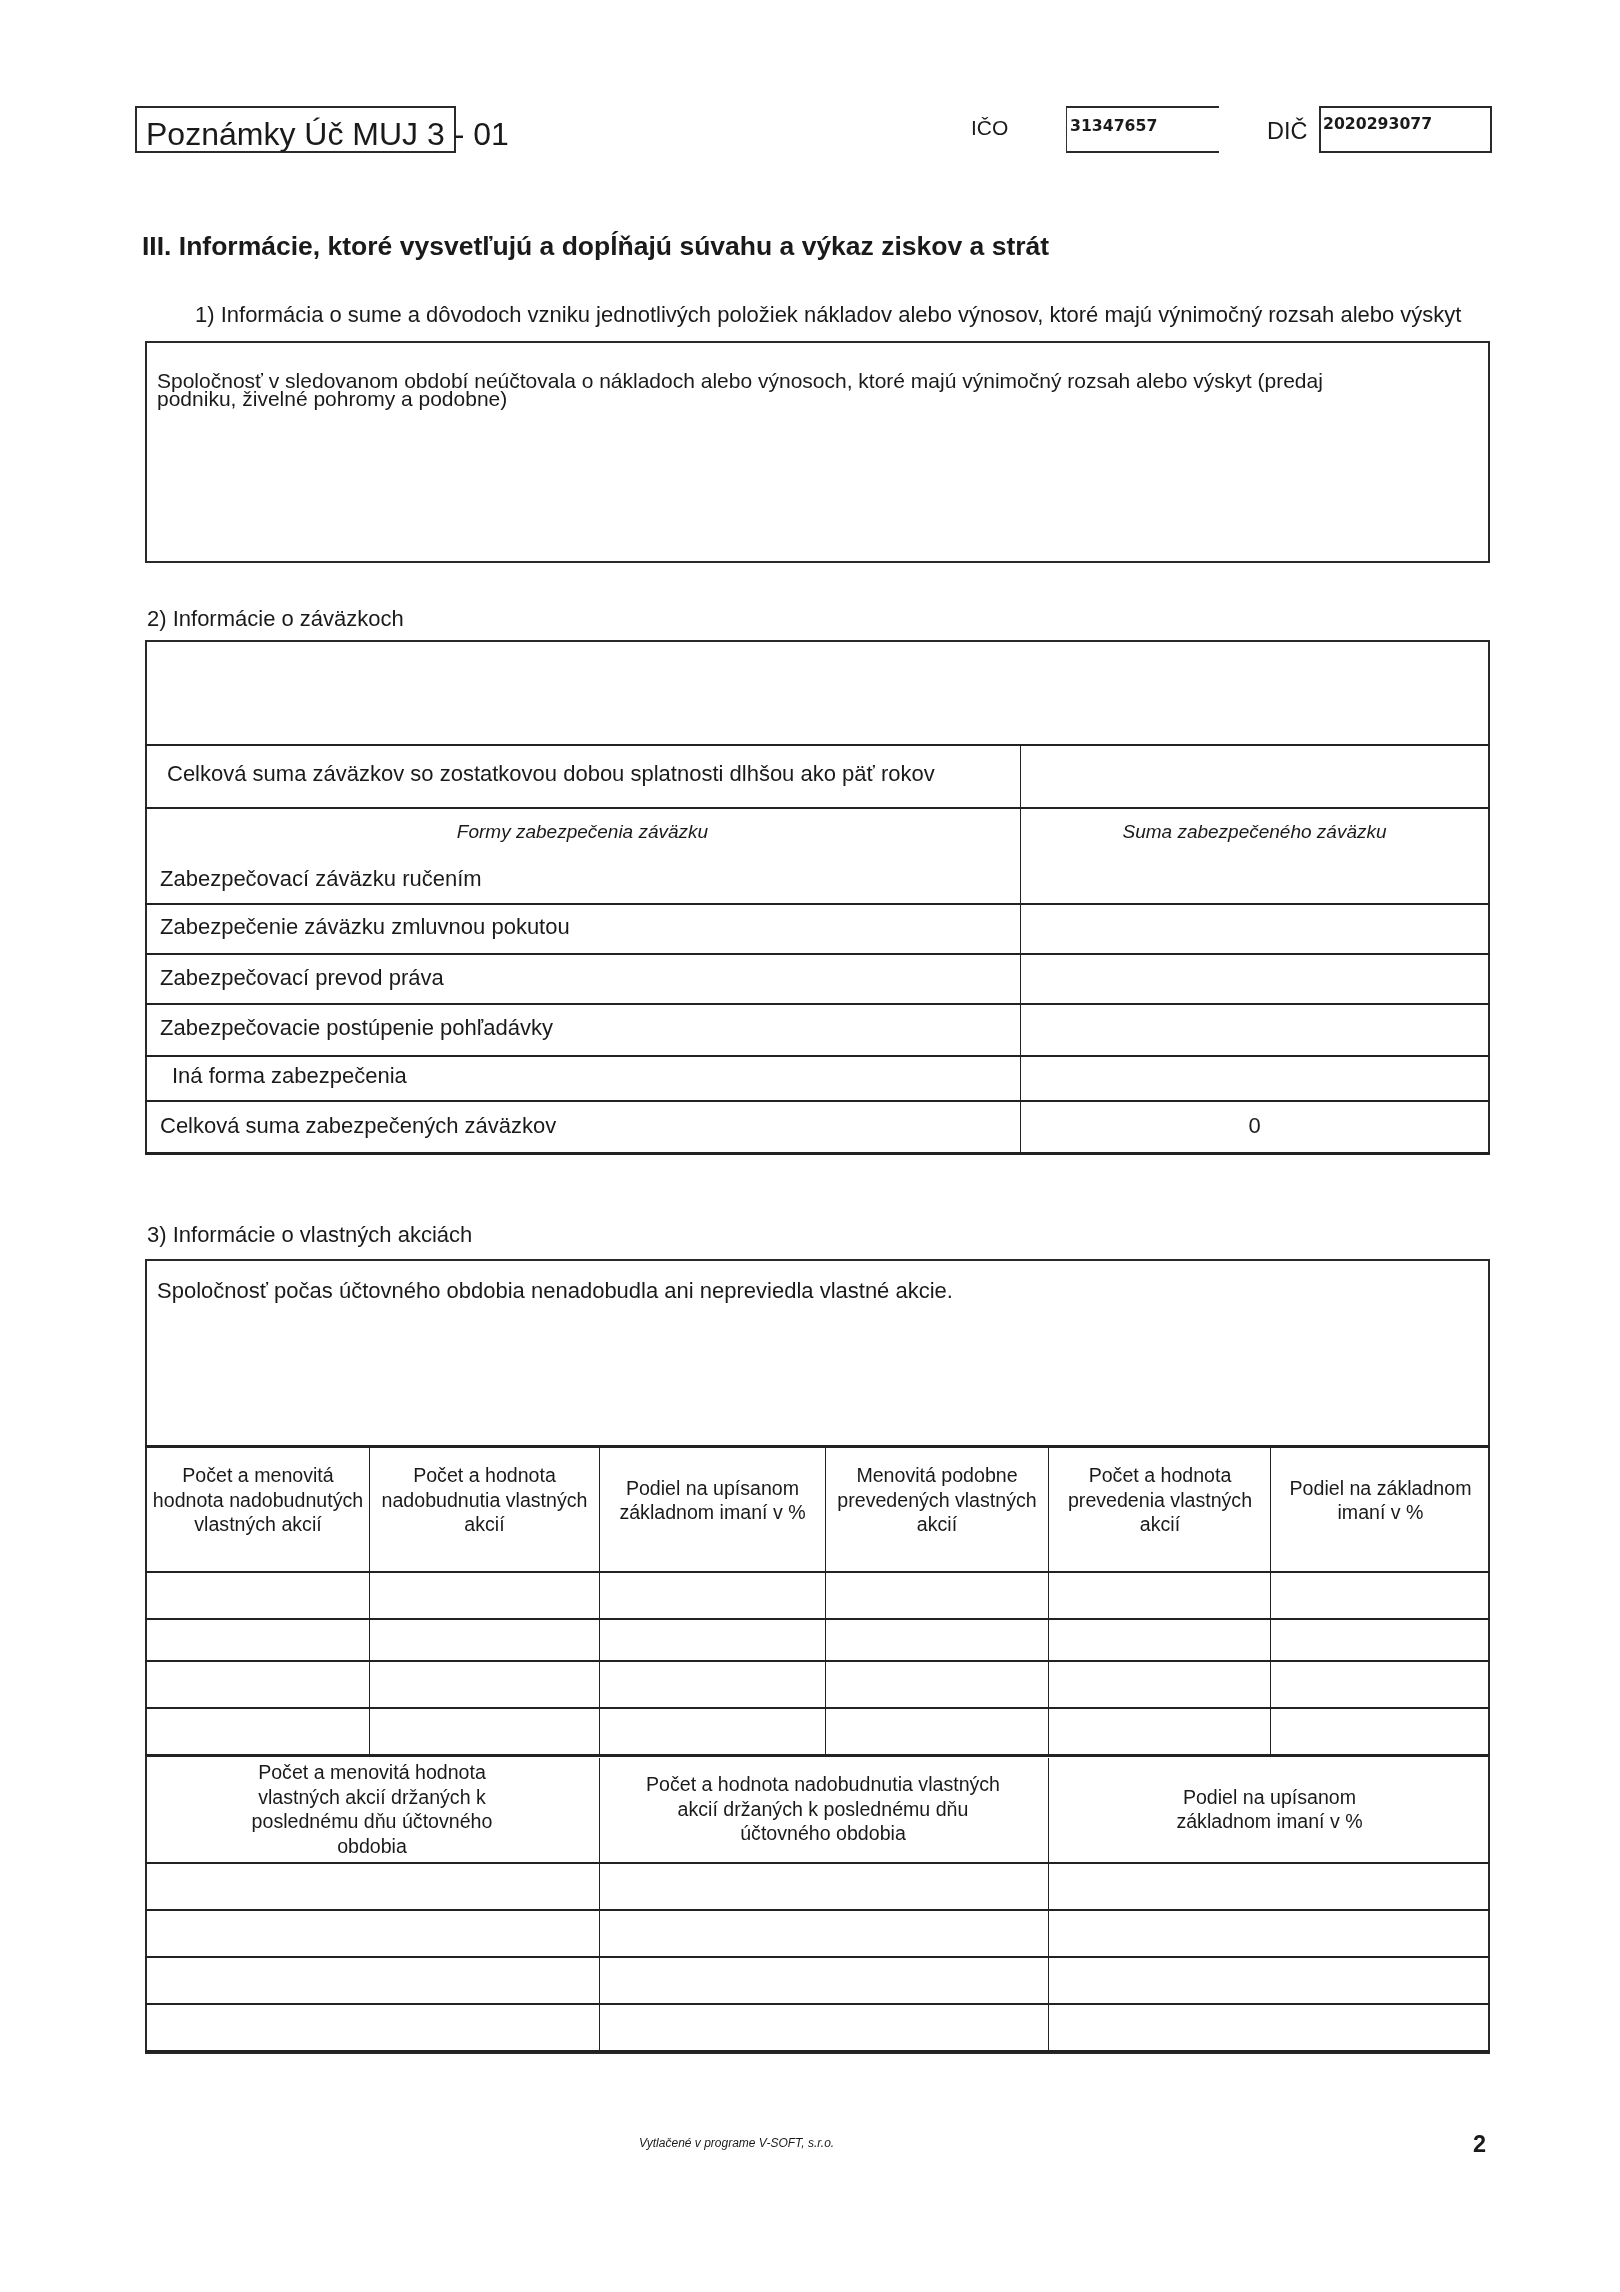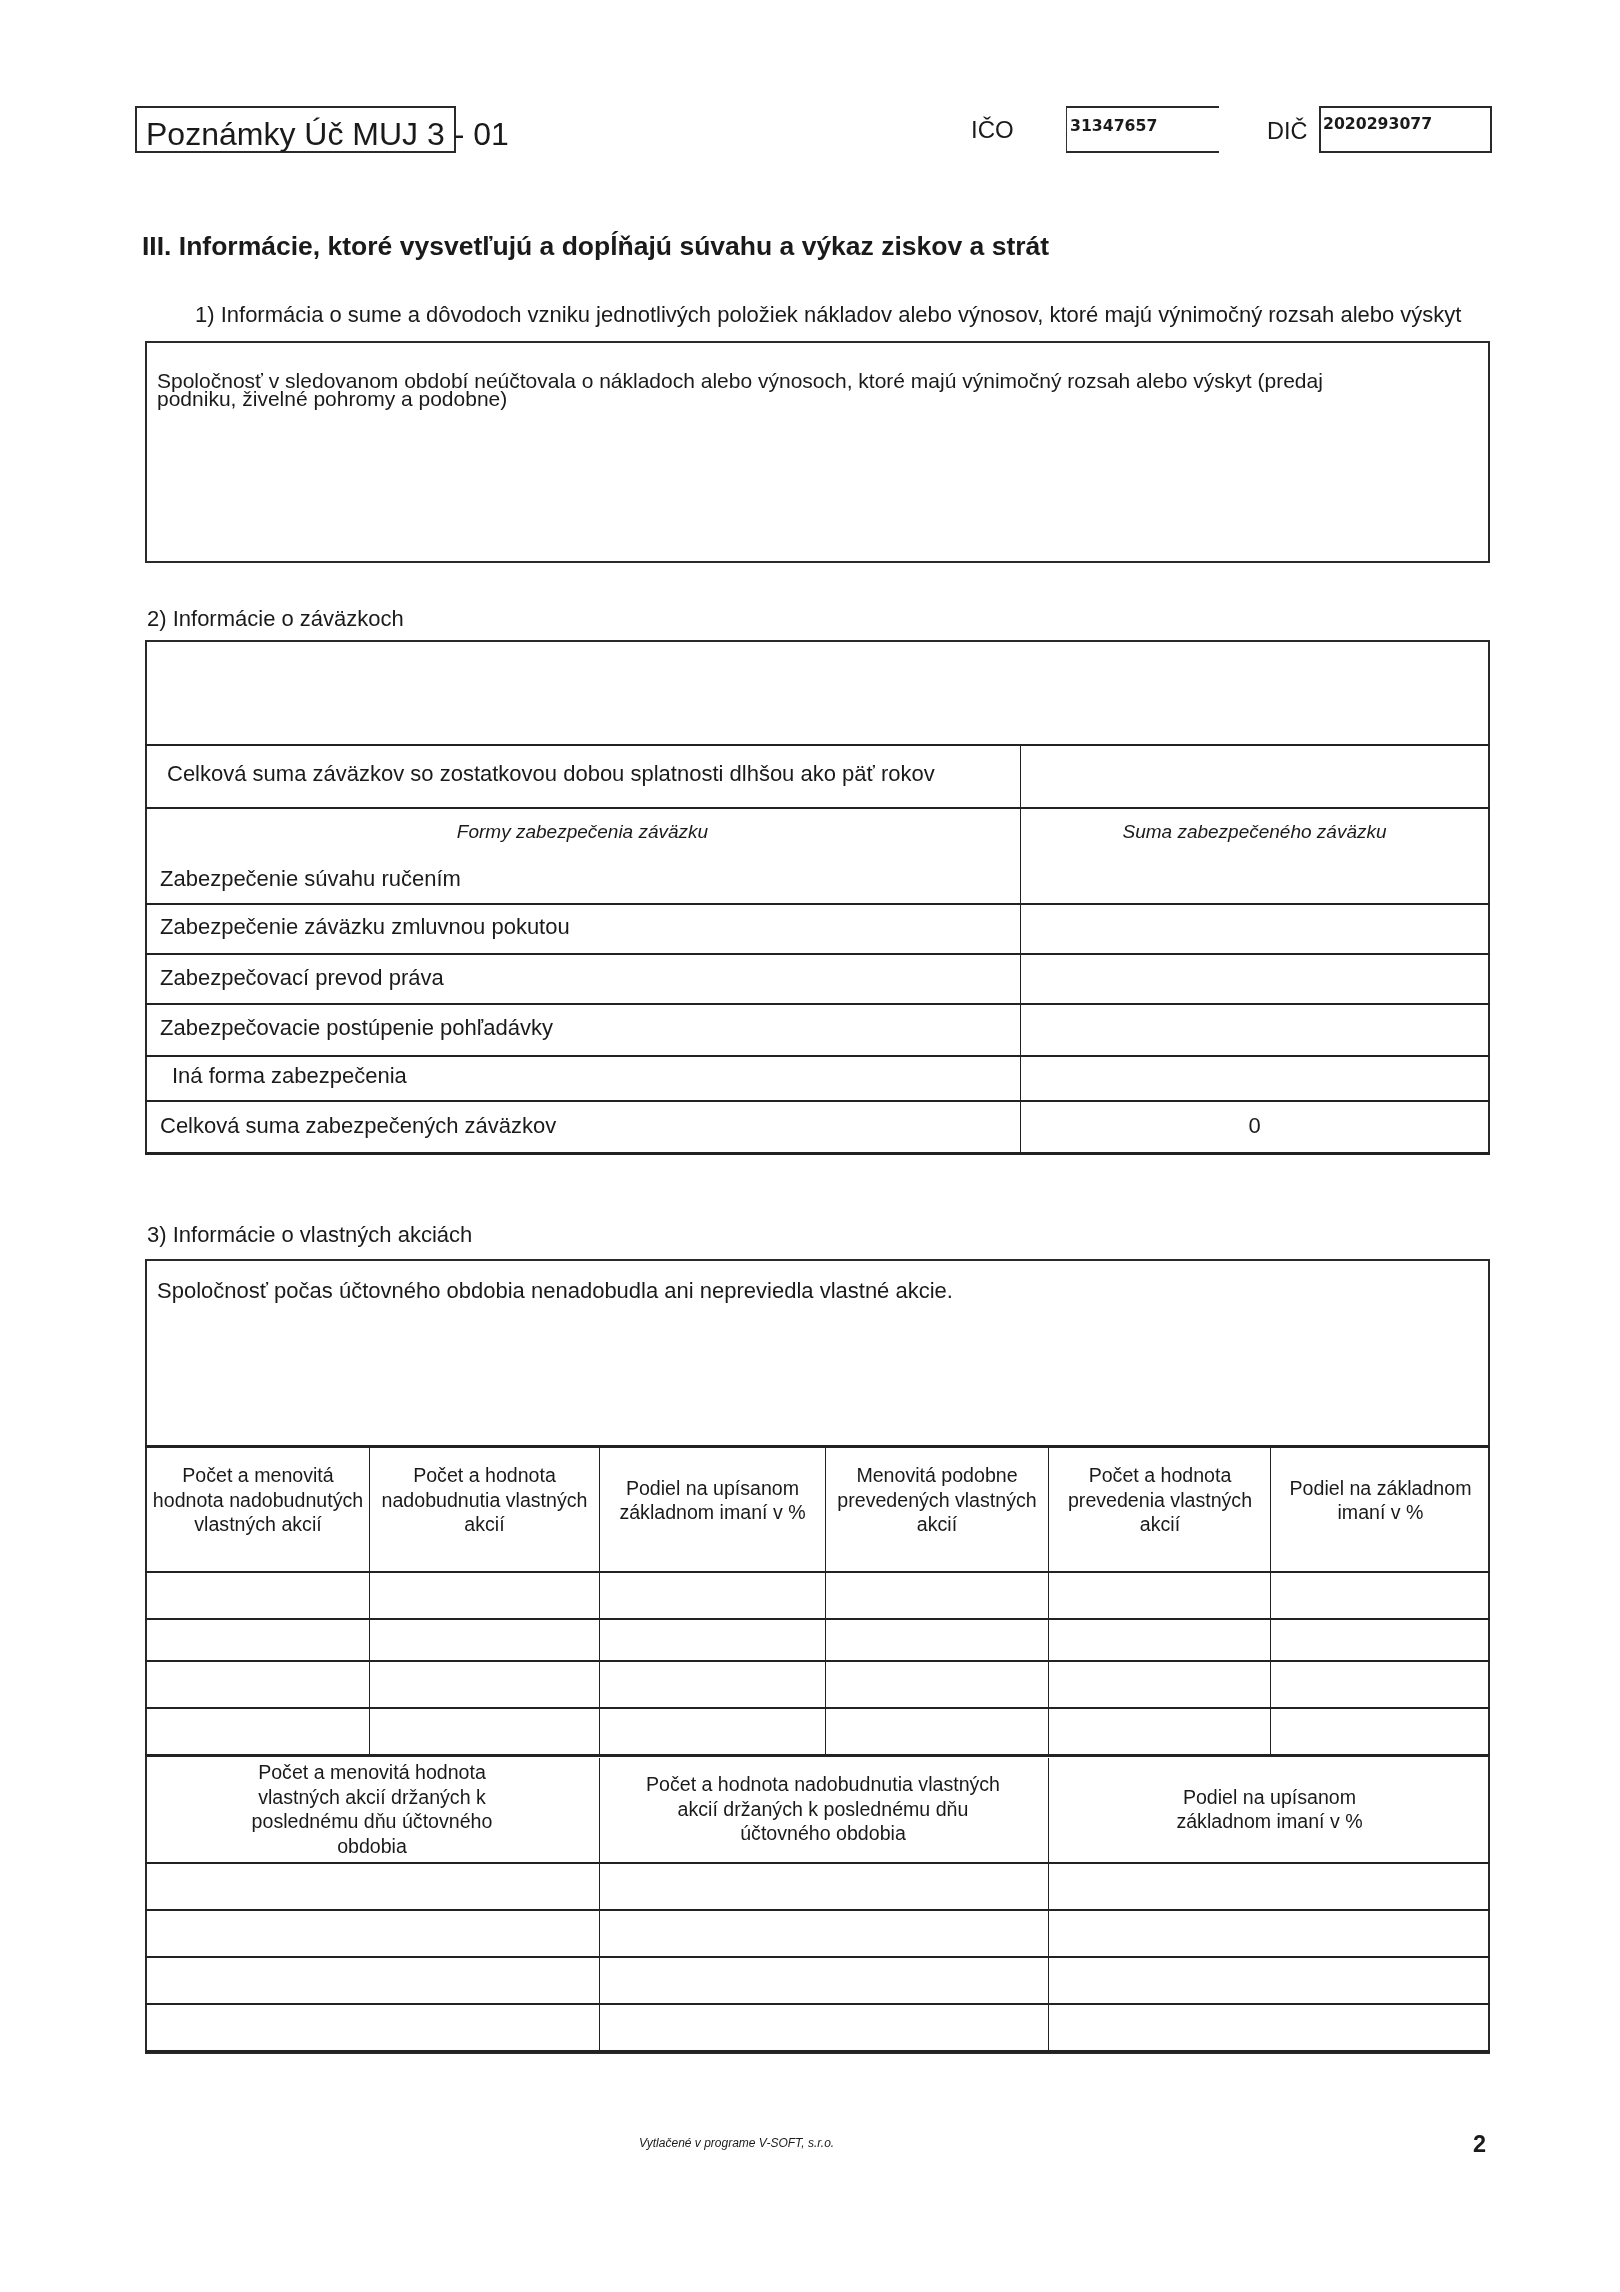--- a/index.html
+++ b/index.html
@@ -13,21 +13,21 @@
   .cell-center { position: absolute; display: flex; align-items: center; justify-content: center;
                  text-align: center; font-size: 19.6px; line-height: 24.5px; }
   .ital { font-style: italic; }
 </style>
 </head>
 <body>
 
 <div class="box" style="left:135px; top:106px; width:321px; height:47px;"></div>
 <div class="txt" style="left:146px; top:116px; font-size:32px;">Poznámky Úč MUJ 3 - 01</div>
 
-<div class="txt" style="left:971px; top:116px; font-size:24px;">IČO</div>
+<div class="txt" style="left:971px; top:116px; font-size:21px;">IČO</div>
 <div class="box" style="left:1066px; top:106px; width:153px; height:47px; border-left:1.5px solid #333; border-right:none;"></div>
 <div class="txt" style="left:1070px; top:116px; font-size:15.7px; font-weight:bold; font-family:'DejaVu Sans', sans-serif;">31347657</div>
 
 <div class="txt" style="left:1267px; top:118px; font-size:23.5px;">DIČ</div>
 <div class="box" style="left:1319px; top:106px; width:173px; height:47px;"></div>
 <div class="txt" style="left:1323px; top:114px; font-size:15.7px; font-weight:bold; font-family:'DejaVu Sans', sans-serif;">2020293077</div>
 
 <div class="txt" style="left:142px; top:231px; font-size:26.5px; font-weight:bold;">III. Informácie, ktoré vysvetľujú a dopĺňajú súvahu a výkaz ziskov a strát</div>
 
 <div class="txt" style="left:147px; top:302px; font-size:22px;margin-left:48px;">1) Informácia o sume a dôvodoch vzniku jednotlivých položiek nákladov alebo výnosov, ktoré majú výnimočný rozsah alebo výskyt</div>
@@ -48,21 +48,21 @@
 <div class="txt ital" style="left:1020px; top:821px; width:469px; text-align:center; font-size:19px;">Suma zabezpečeného záväzku</div>
 
 <div class="hline thin" style="left:145px; top:903px; width:1345px;"></div>
 <div class="hline thin" style="left:145px; top:953px; width:1345px;"></div>
 <div class="hline thin" style="left:145px; top:1003px; width:1345px;"></div>
 <div class="hline thin" style="left:145px; top:1055px; width:1345px;"></div>
 <div class="hline thin" style="left:145px; top:1100px; width:1345px;"></div>
 <div class="hline" style="left:145px; top:1152px; width:1345px; border-top-width:3.9px;"></div>
 
 <div>
-  <div class="txt" style="left:160px; top:866px; font-size:22px;">Zabezpečenie súvahu ručením</div>
+  <div class="txt" style="left:160px; top:866px; font-size:22px;">Zabezpečovací záväzku ručením</div>
   <div class="txt" style="left:1029px; top:866px; width:451px; text-align:center; font-size:22px;"></div>
 </div>
 <div>
   <div class="txt" style="left:160px; top:914px; font-size:22px;">Zabezpečenie záväzku zmluvnou pokutou</div>
   <div class="txt" style="left:1029px; top:914px; width:451px; text-align:center; font-size:22px;"></div>
 </div>
 <div>
   <div class="txt" style="left:160px; top:965px; font-size:22px;">Zabezpečovací prevod práva</div>
   <div class="txt" style="left:1029px; top:965px; width:451px; text-align:center; font-size:22px;"></div>
 </div>

